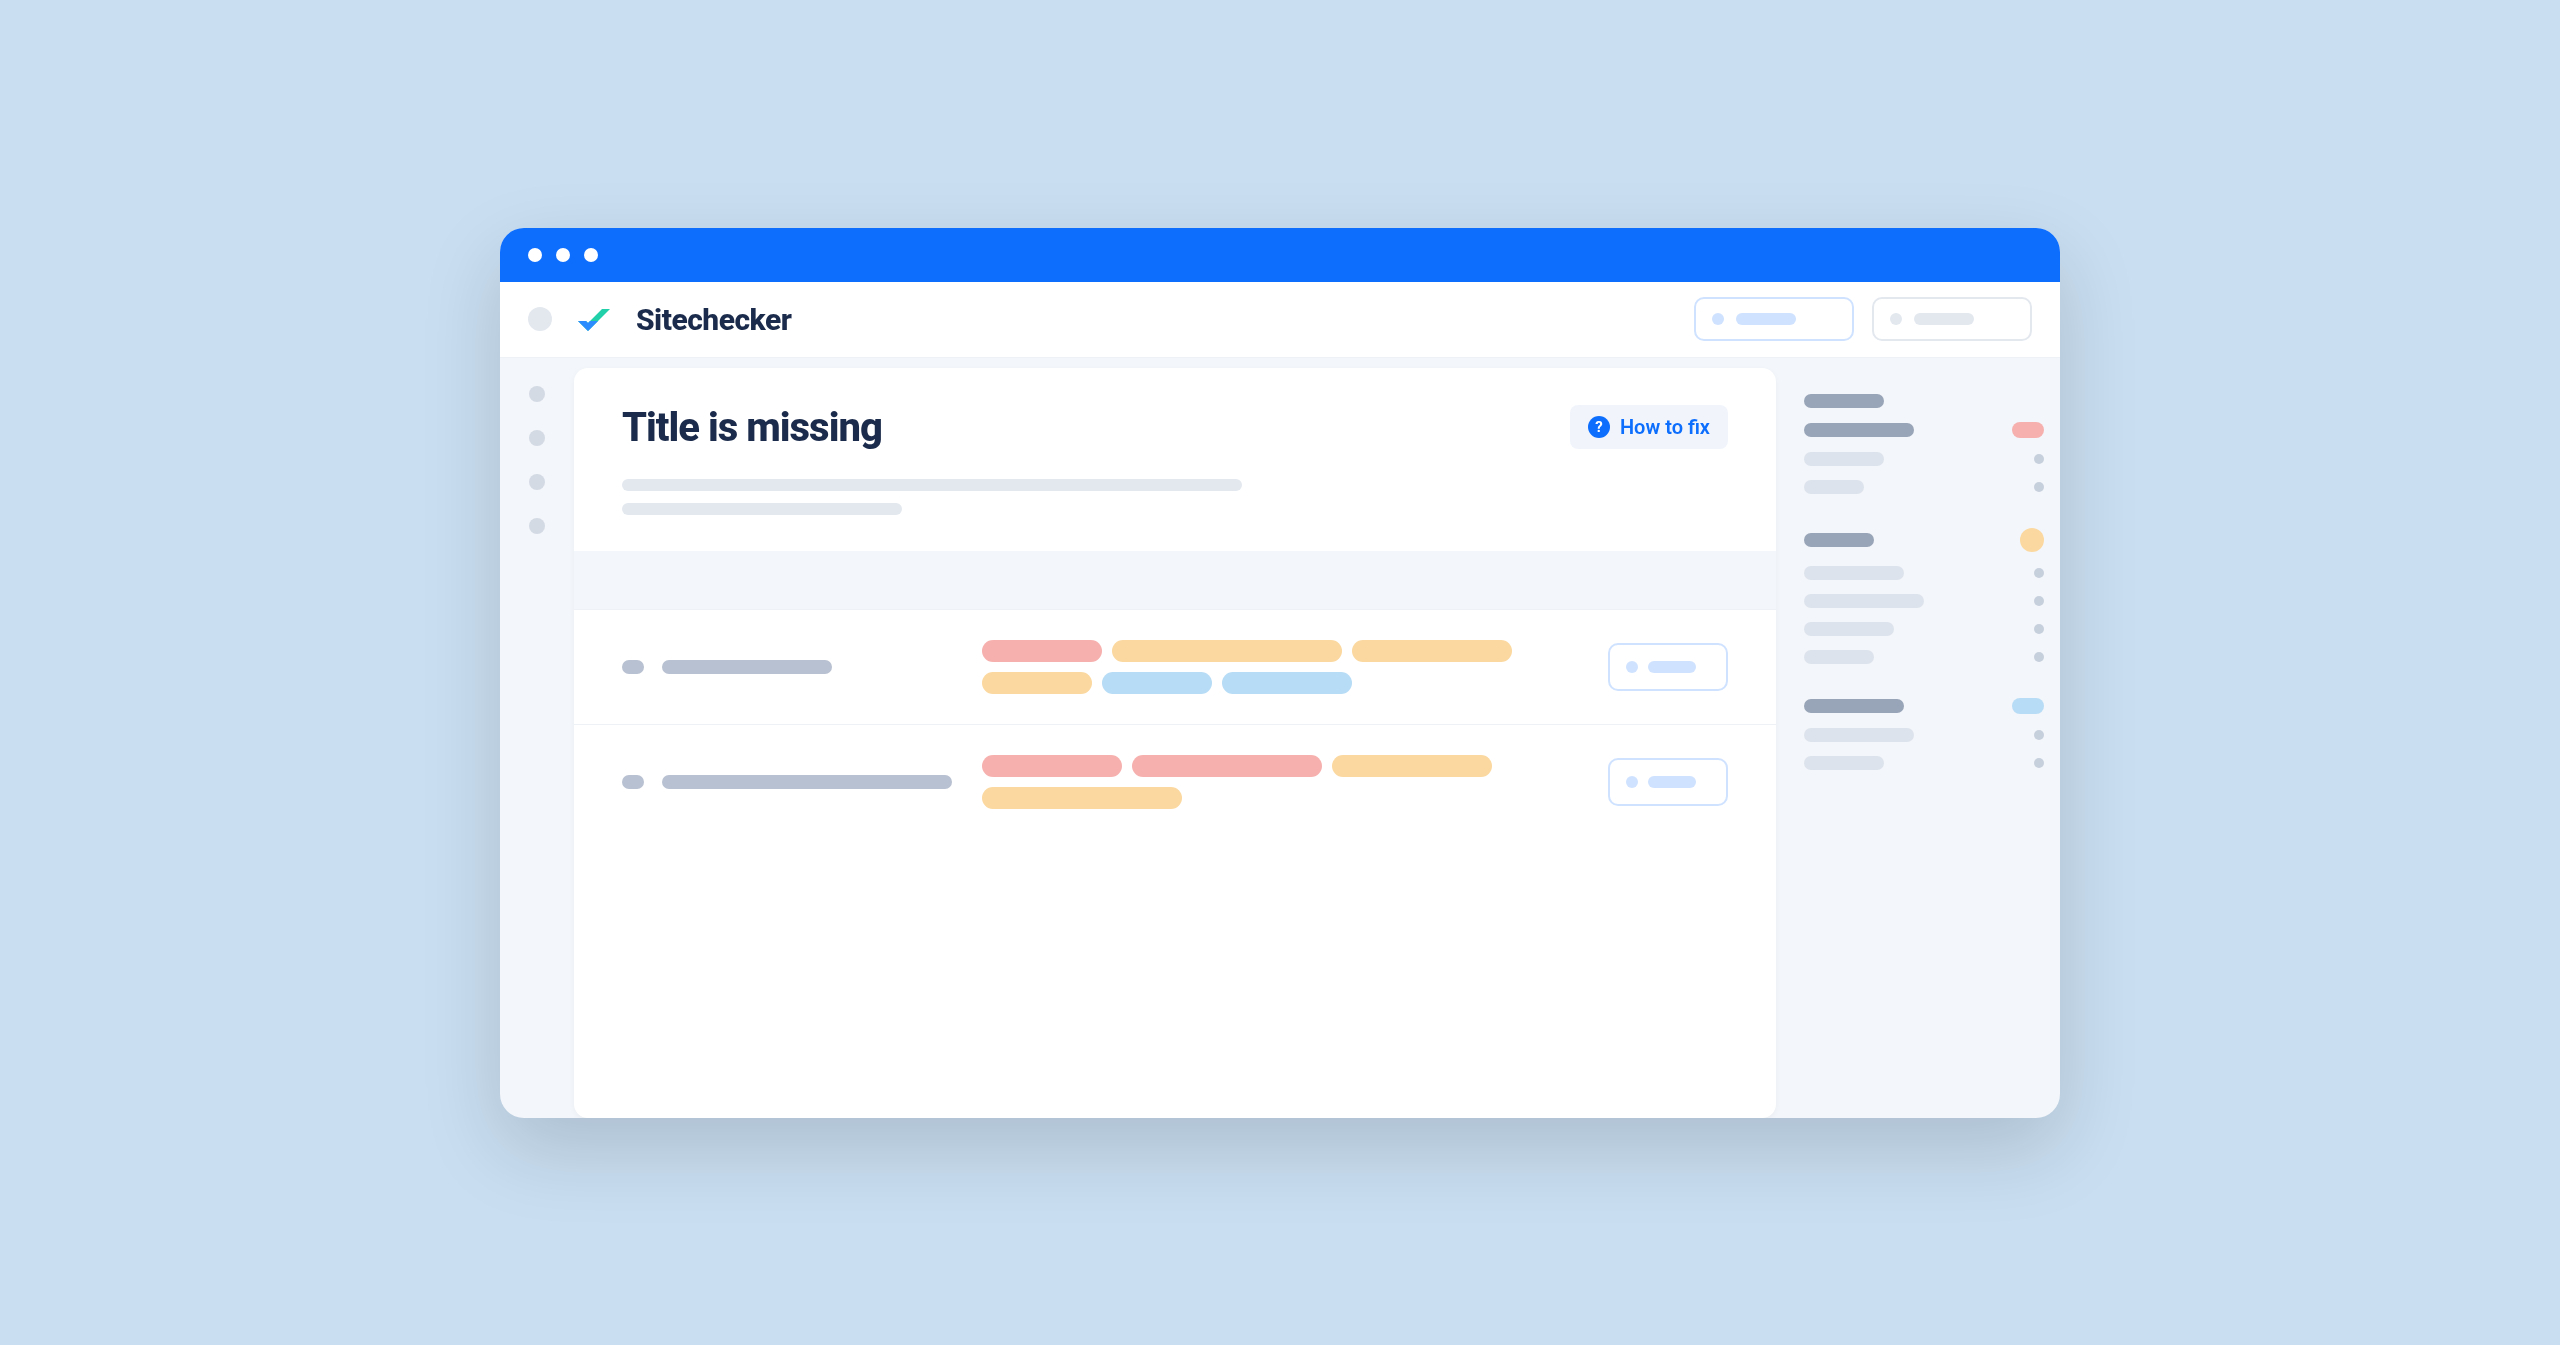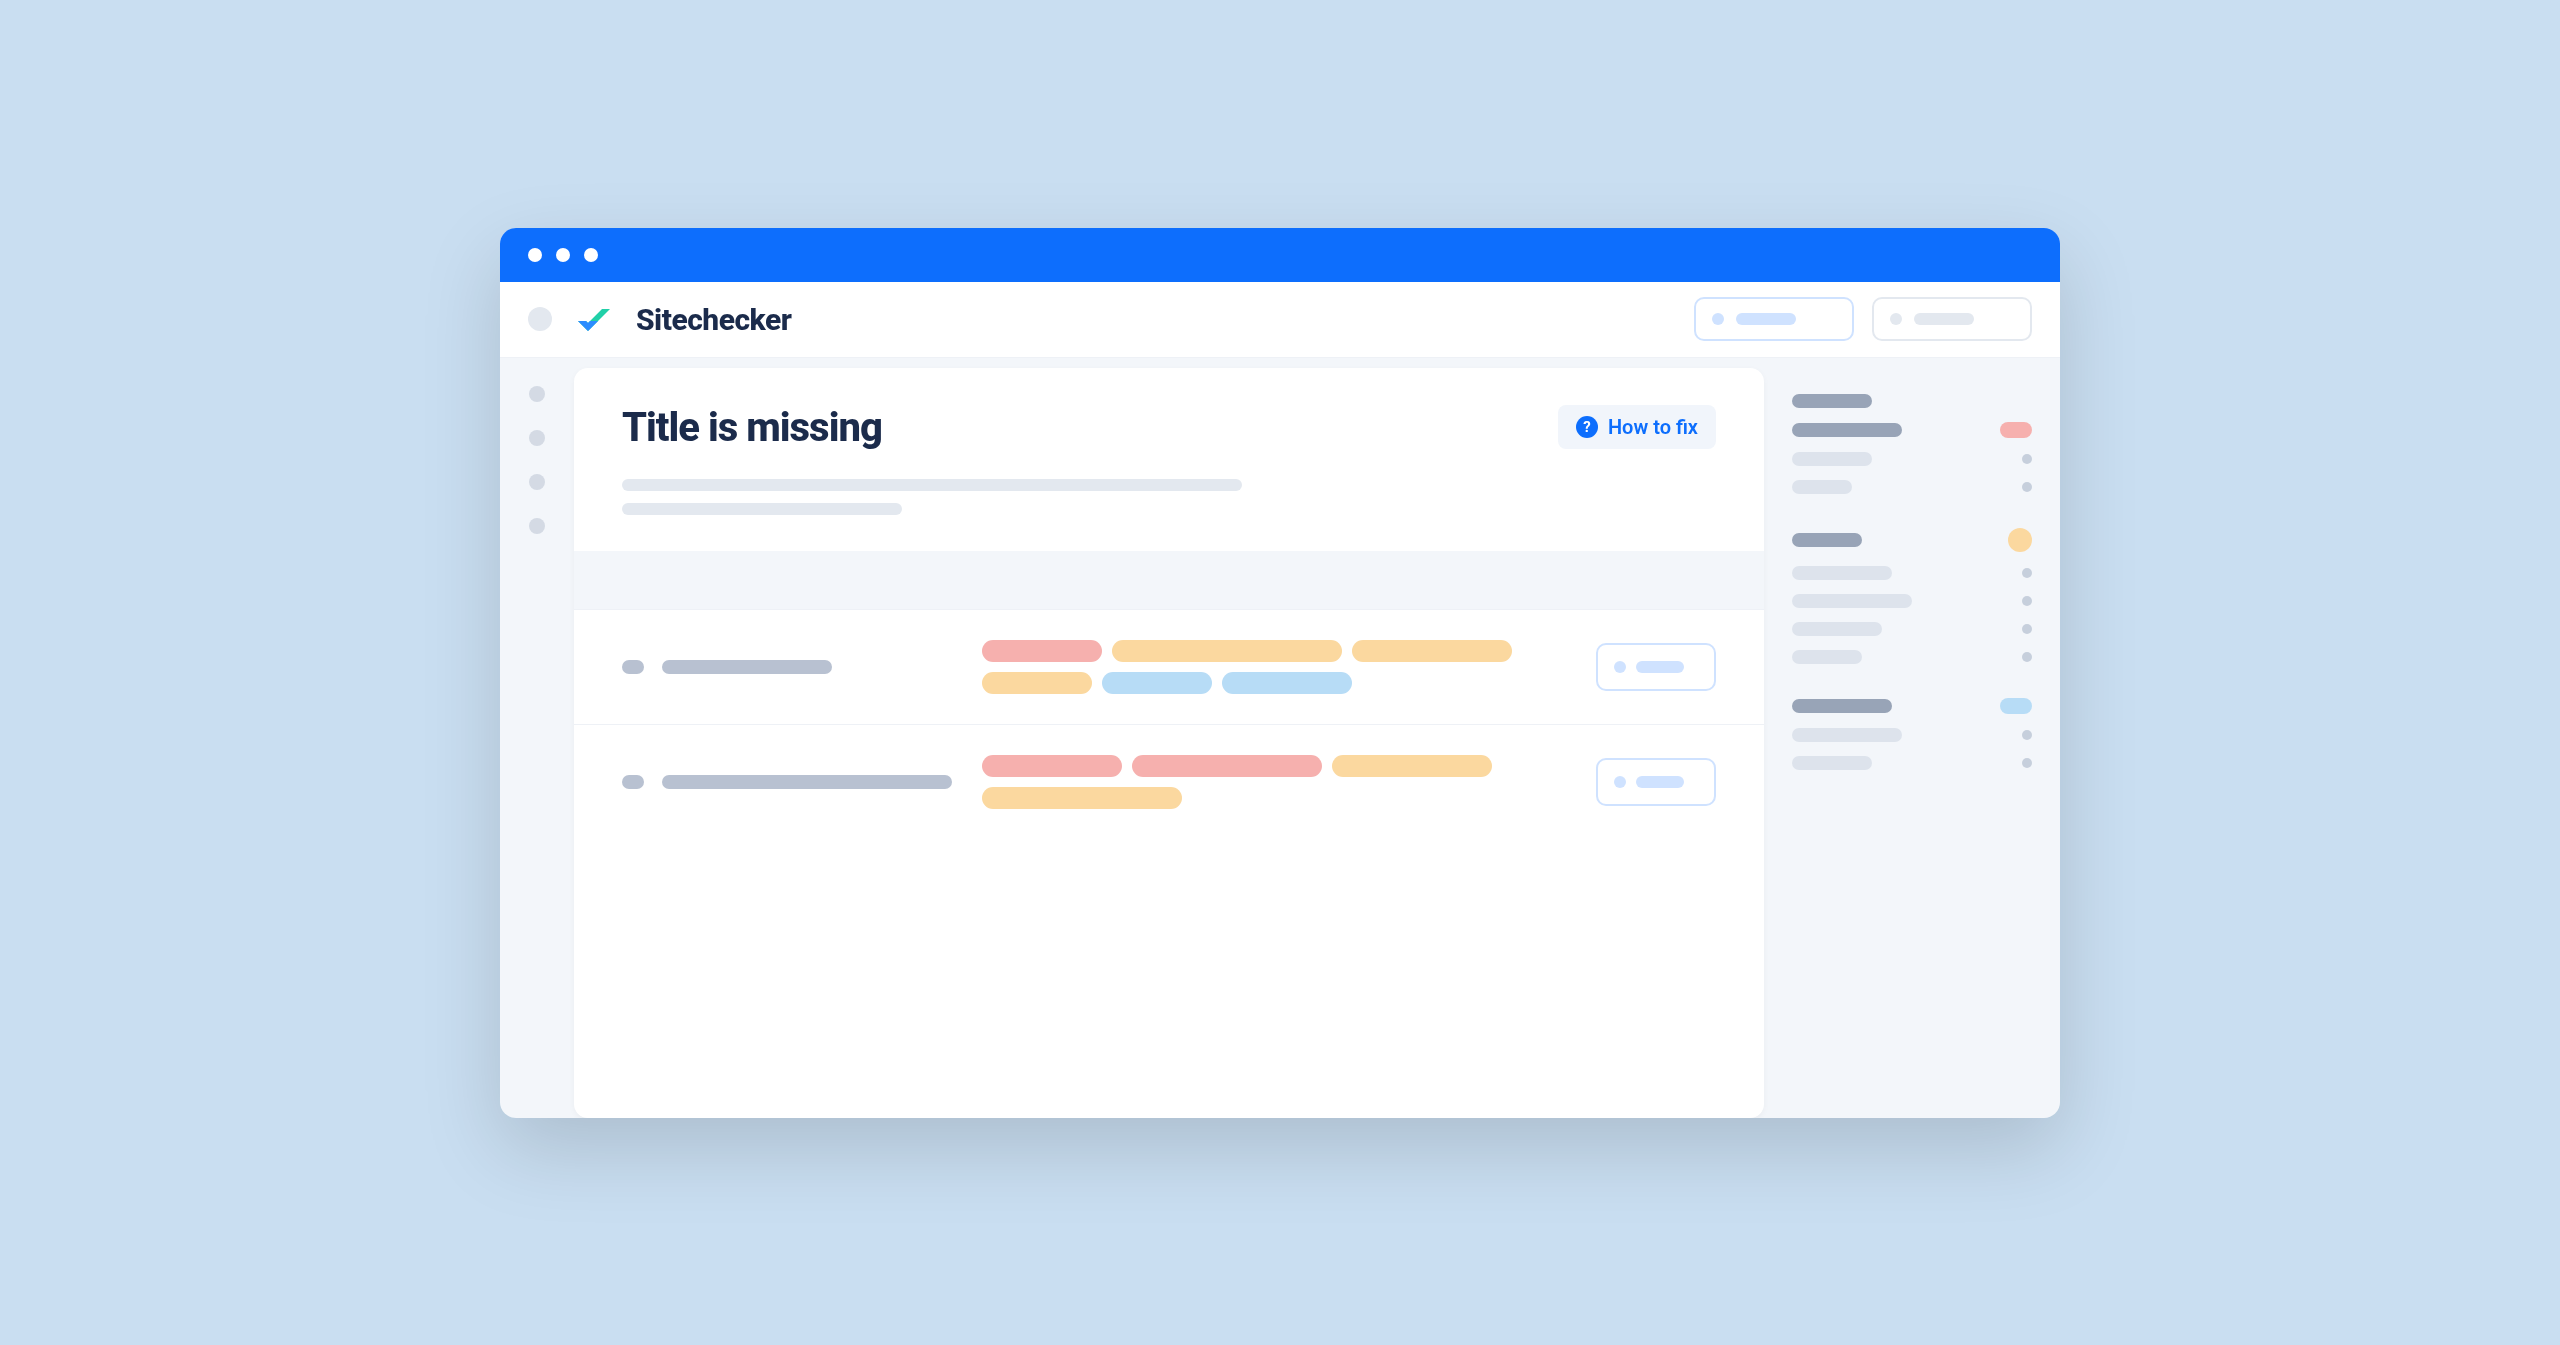--- a/index.html
+++ b/index.html
@@ -1,34 +1,34 @@
 <!DOCTYPE html>
 <html><head>
 <meta charset="utf-8">
 <style>
 *{box-sizing:border-box;margin:0;padding:0}
 body{background:#c9def1;width:2560px;height:1345px;font-family:-apple-system,BlinkMacSystemFont,'Segoe UI',Roboto,sans-serif;display:flex;align-items:center;justify-content:center}
-.window{width:1560px;height:890px;background:#f3f6fa;border-radius:16px;overflow:hidden;box-shadow:0 30px 80px rgba(0,0,0,0.15);position:relative}
+.window{width:1560px;height:890px;background:#f3f6fa;border-radius:24px;overflow:hidden;box-shadow:0 30px 80px rgba(0,0,0,0.15);position:relative}
 .titlebar{background:#0d6efd;height:54px;display:flex;align-items:center;padding:0 28px;gap:14px}
 .dot{width:14px;height:14px;border-radius:50%;background:#fff}
 .header{background:#fff;height:76px;display:flex;align-items:center;padding:0 28px;gap:22px;border-bottom:1px solid #eef1f6}
 .menu-dot{width:24px;height:24px;border-radius:50%;background:#e3e8ef}
 .logo-icon{width:40px;height:40px}
 .brand{font-size:30px;font-weight:800;color:#1b2b4b;letter-spacing:-0.5px}
 .header-actions{margin-left:auto;display:flex;gap:18px}
 .header-btn{border:2px solid #cfe2ff;border-radius:10px;width:160px;height:44px;display:flex;align-items:center;padding:0 16px;gap:12px}
 .header-btn.secondary{border-color:#e3e8ef}
 .hb-dot{width:12px;height:12px;border-radius:50%;background:#cfe2ff}
 .header-btn.secondary .hb-dot{background:#e3e8ef}
 .hb-bar{width:60px;height:12px;border-radius:6px;background:#cfe2ff}
 .header-btn.secondary .hb-bar{background:#e3e8ef}
 .body{display:flex;height:760px}
 .leftnav{width:74px;display:flex;flex-direction:column;align-items:center;padding-top:28px;gap:28px}
 .nav-dot{width:16px;height:16px;border-radius:50%;background:#d4dae4}
-.main{flex:1;display:flex;gap:28px;padding-right:28px}
+.main{flex:1;display:flex;gap:28px;padding-right:16px}
 .card{background:#fff;border-radius:14px;flex:1;box-shadow:0 2px 6px rgba(0,0,0,0.04);overflow:hidden;display:flex;flex-direction:column;margin-top:10px}
 .card-head{padding:36px 48px 24px}
 .card-title-row{display:flex;align-items:center;justify-content:space-between;margin-bottom:28px}
 .card-title{font-size:40px;font-weight:800;color:#1b2b4b;letter-spacing:-1px}
 .howto{display:flex;align-items:center;gap:10px;background:#f1f5fb;border-radius:8px;padding:10px 18px;color:#0d6efd;font-size:20px;font-weight:600}
 .howto-icon{width:22px;height:22px;border-radius:50%;background:#0d6efd;color:#fff;display:flex;align-items:center;justify-content:center;font-size:15px;font-weight:bold}
 .desc-line{height:12px;background:#e3e8ef;border-radius:6px;margin-bottom:12px}
 .filter-bar{height:58px;background:#f3f6fa}
 .row{display:flex;align-items:center;padding:30px 48px;border-top:1px solid #eef1f6;gap:20px}
 .row-left{display:flex;align-items:center;gap:18px;width:340px}

